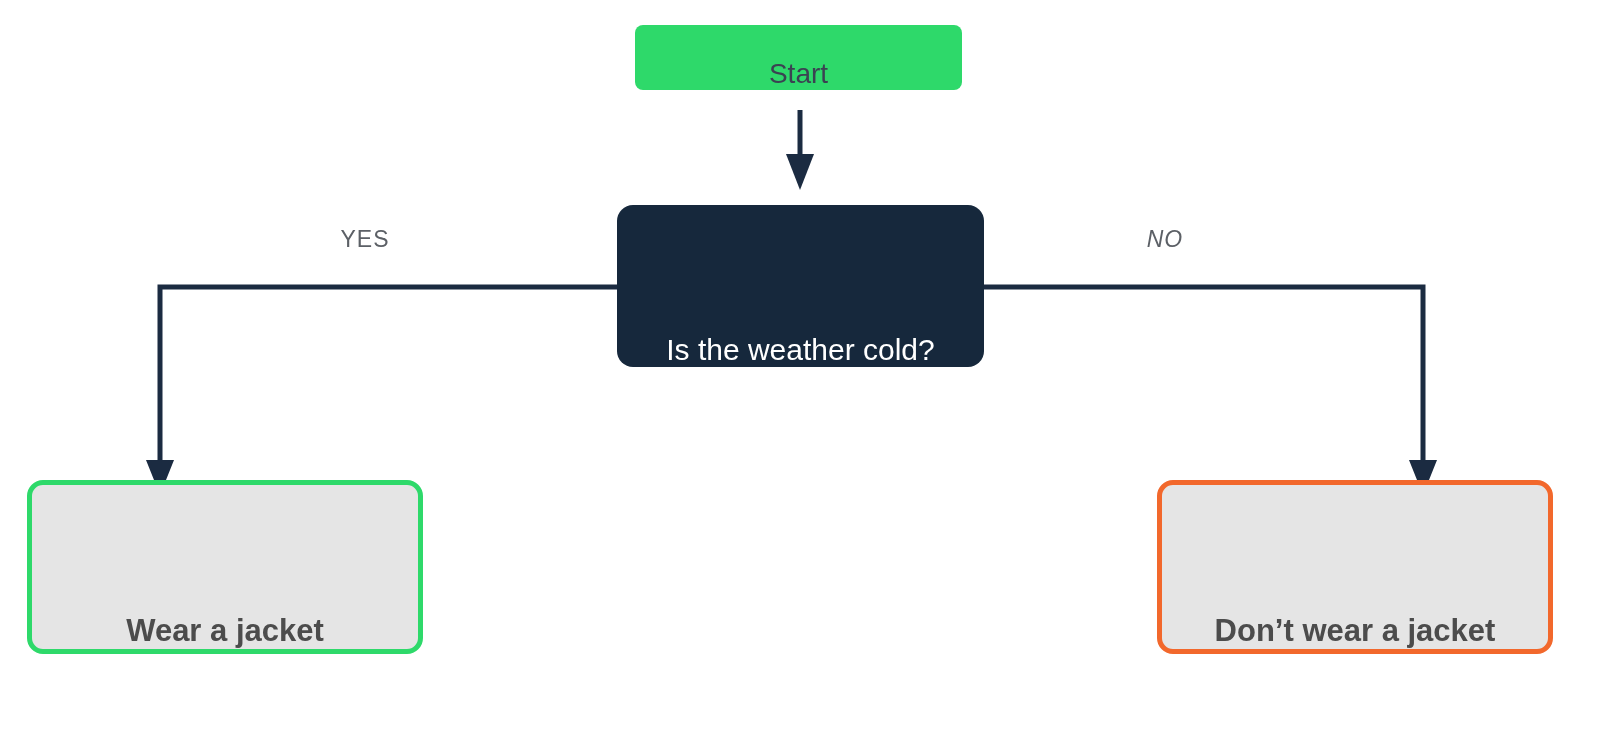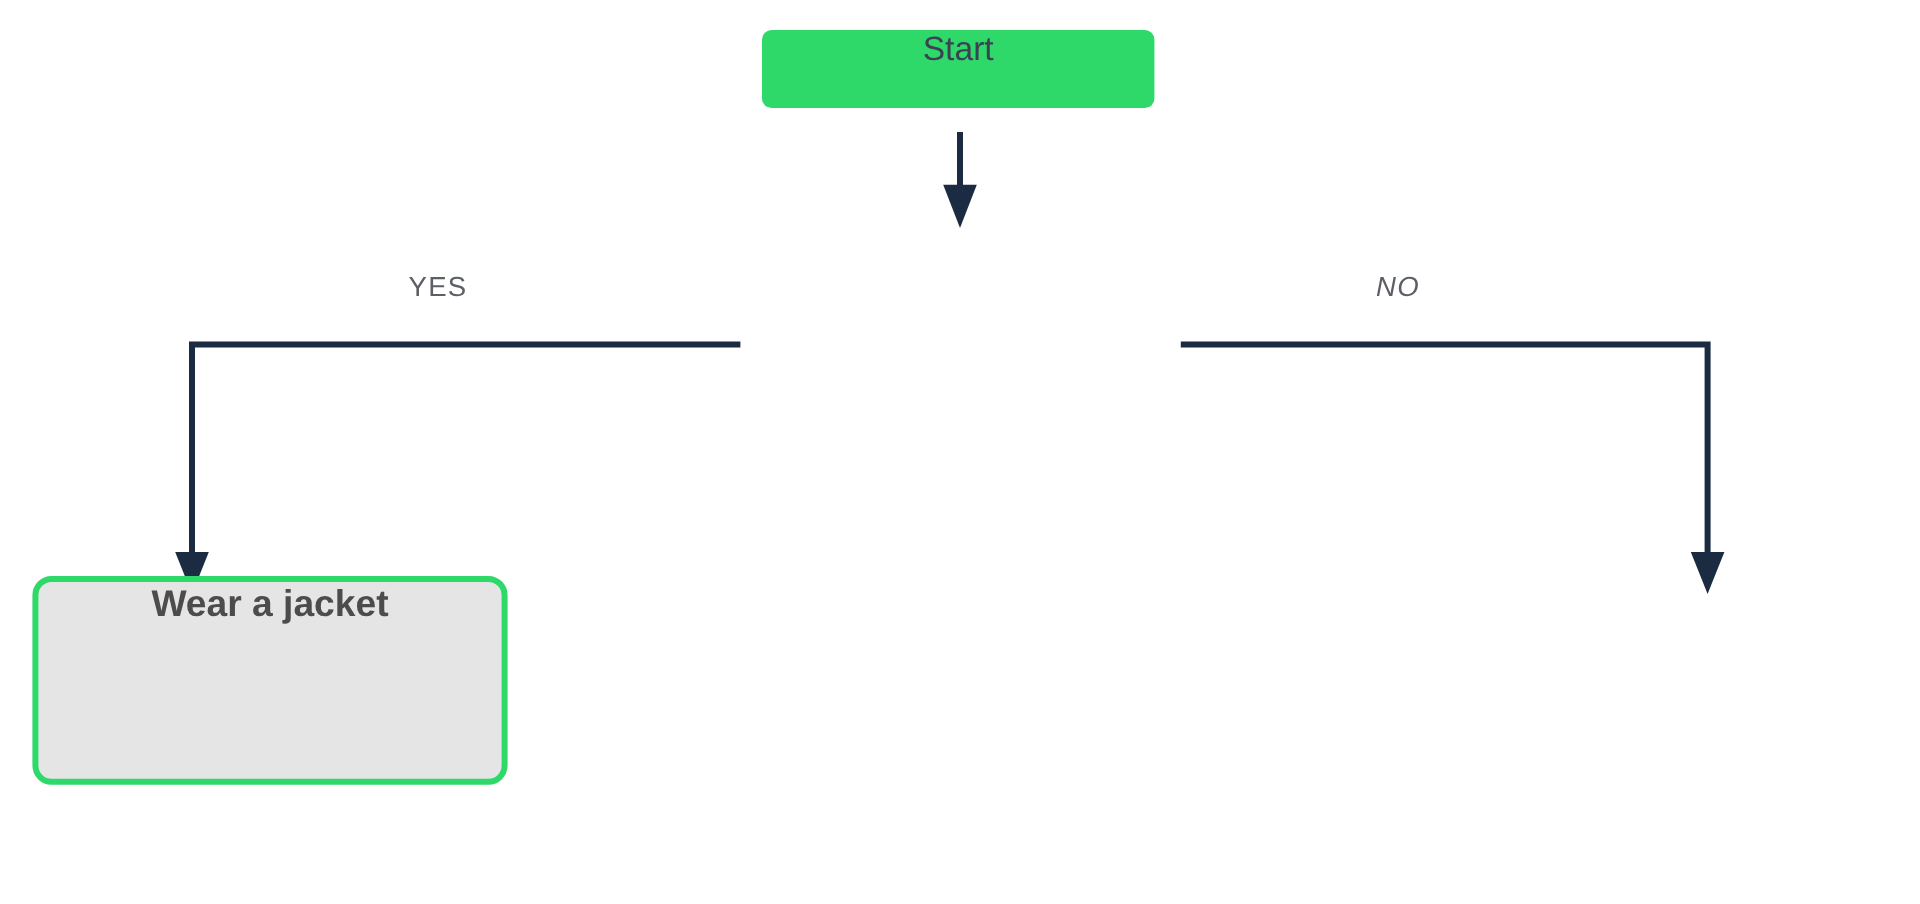--- a/index.html
+++ b/index.html
@@ -19,21 +19,21 @@
     position: absolute;
     left: 0;
     top: 0;
     width: 1600px;
     height: 753px;
     pointer-events: none;
   }
   .node {
     position: absolute;
     display: flex;
-    align-items: flex-start;
+    align-items: flex-end;
     justify-content: center;
     box-sizing: border-box;
     text-align: center;
   }
   .node-start {
     left: 635px;
     top: 25px;
     width: 327px;
     height: 65px;
     background: #2ED96A;
@@ -110,23 +110,29 @@
     <g>
       <path d="M 984 287 L 1423 287 L 1423 462" fill="none" stroke="#1B2B41" stroke-width="5" stroke-linejoin="miter"></path>
       <polygon points="1409,460 1437,460 1423,495" fill="#1B2B41"></polygon>
     </g>
   </svg>
 
   <div class="node node-start">
     <span>Start</span>
   </div>
 
+  <div class="node node-decision">
+    <span>Is the weather cold?</span>
+  </div>
 
   <div class="edge-label edge-label-yes">YES</div>
 
   <div class="edge-label edge-label-no">NO</div>
 
   <div class="node node-outcome node-outcome-yes">
     <span>Wear a jacket</span>
   </div>
 
+  <div class="node node-outcome node-outcome-no">
+    <span>Don’t wear a jacket</span>
+  </div>
 
 </div>
 
 </body></html>

